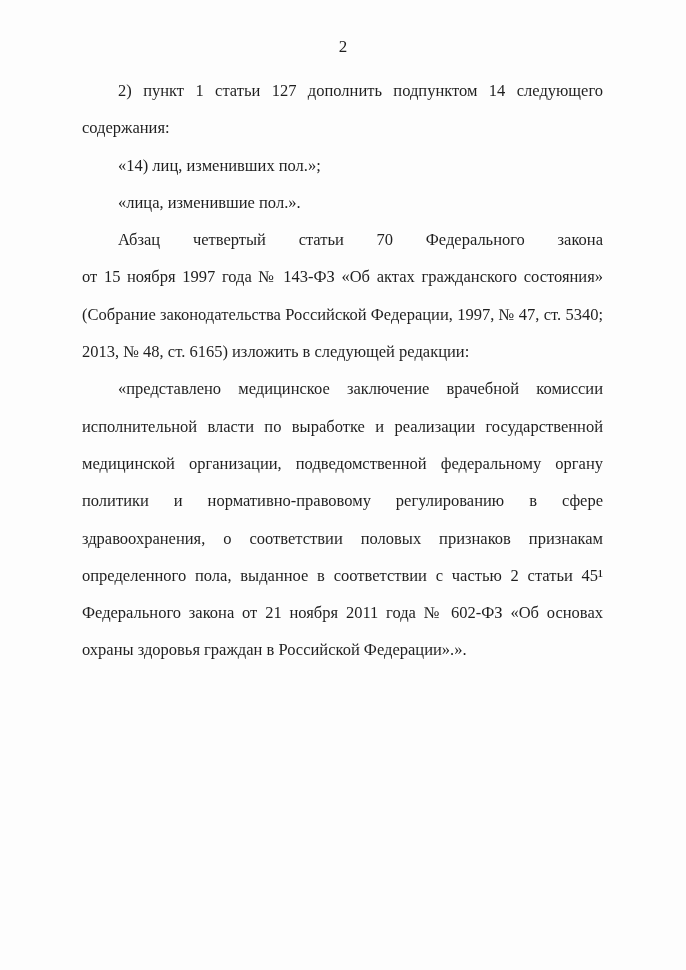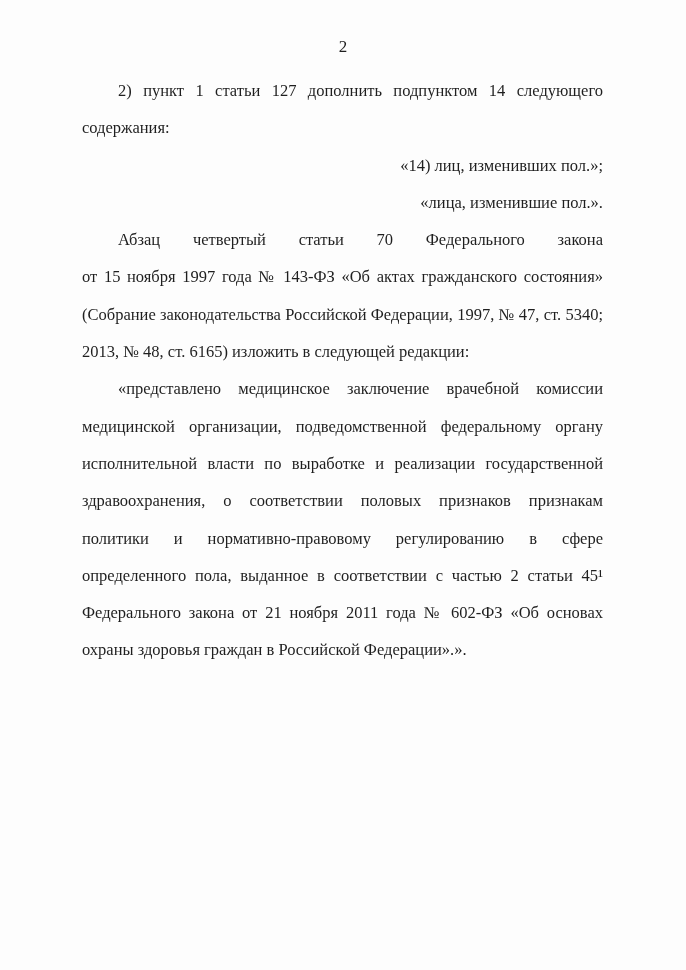--- a/index.html
+++ b/index.html
@@ -36,21 +36,20 @@
   .line {
     height: 37.3px;
     text-align: left;
   }
   .line.j {
     text-align: justify;
     text-align-last: justify;
   }
   .line.indent {
     text-indent: 36px;
-    text-align: right;
   }
   .line.bold {
     font-weight: bold;
   }
 </style>
 </head>
 <body>
 
 <div class="page">
 
@@ -59,22 +58,22 @@
   <div class="text-block">
     <div class="line j indent">2) пункт 1 статьи 127 дополнить подпунктом 14 следующего</div>
     <div class="line">содержания:</div>
     <div class="line indent">«14) лиц, изменивших пол.»;</div>
     <div class="line indent">«лица, изменившие пол.».</div>
     <div class="line j indent">Абзац четвертый статьи 70 Федерального закона</div>
     <div class="line j">от 15 ноября 1997 года № 143-ФЗ «Об актах гражданского состояния»</div>
     <div class="line j">(Собрание законодательства Российской Федерации, 1997, № 47, ст. 5340;</div>
     <div class="line">2013, № 48, ст. 6165) изложить в следующей редакции:</div>
     <div class="line j indent">«представлено медицинское заключение врачебной комиссии</div>
+    <div class="line j">исполнительной власти по выработке и реализации государственной</div>
     <div class="line j">медицинской организации, подведомственной федеральному органу</div>
-    <div class="line j">исполнительной власти по выработке и реализации государственной</div>
+    <div class="line j">политики и нормативно-правовому регулированию в сфере</div>
     <div class="line j">здравоохранения, о соответствии половых признаков признакам</div>
-    <div class="line j">политики и нормативно-правовому регулированию в сфере</div>
     <div class="line j">определенного пола, выданное в соответствии с частью 2 статьи 45¹</div>
     <div class="line j">Федерального закона от 21 ноября 2011 года № 602-ФЗ «Об основах</div>
     <div class="line">охраны здоровья граждан в Российской Федерации».».</div>
   </div>
 
 </div>
 
 </body></html>

